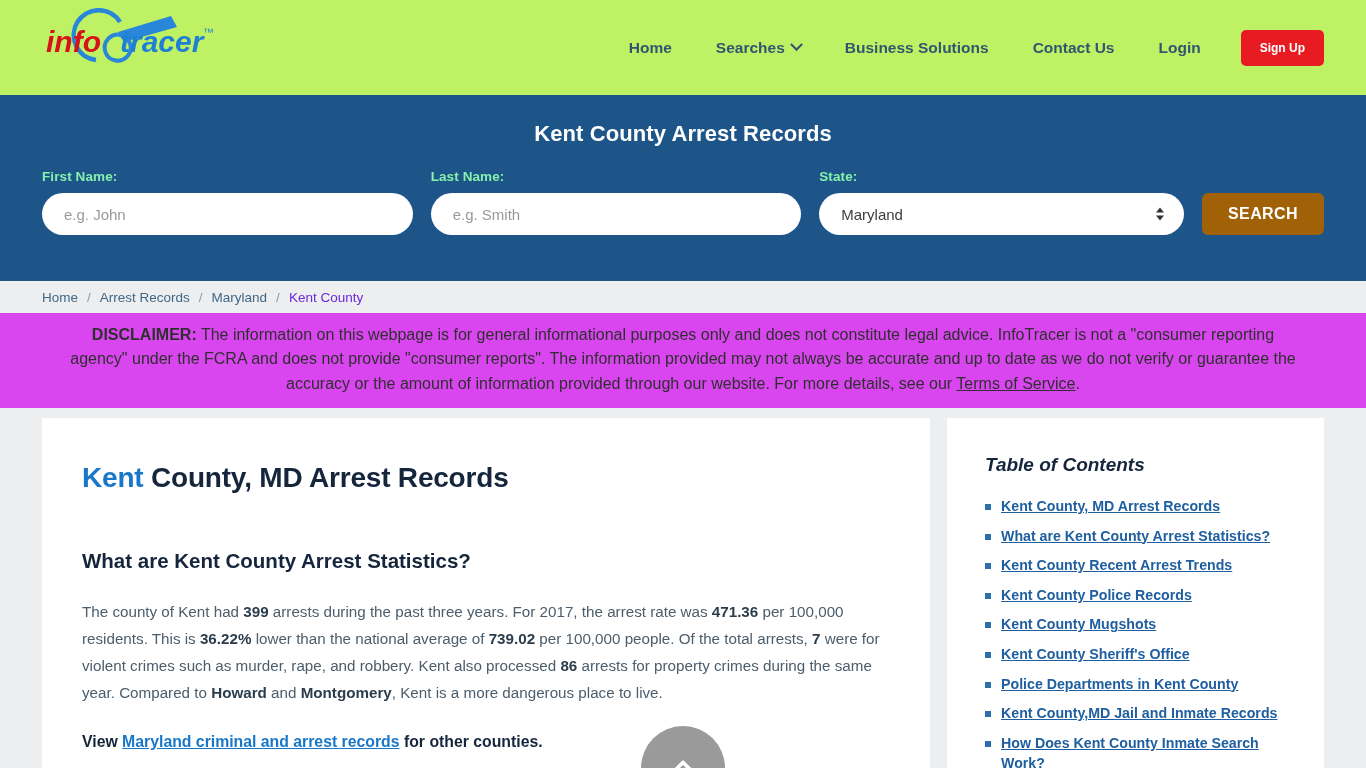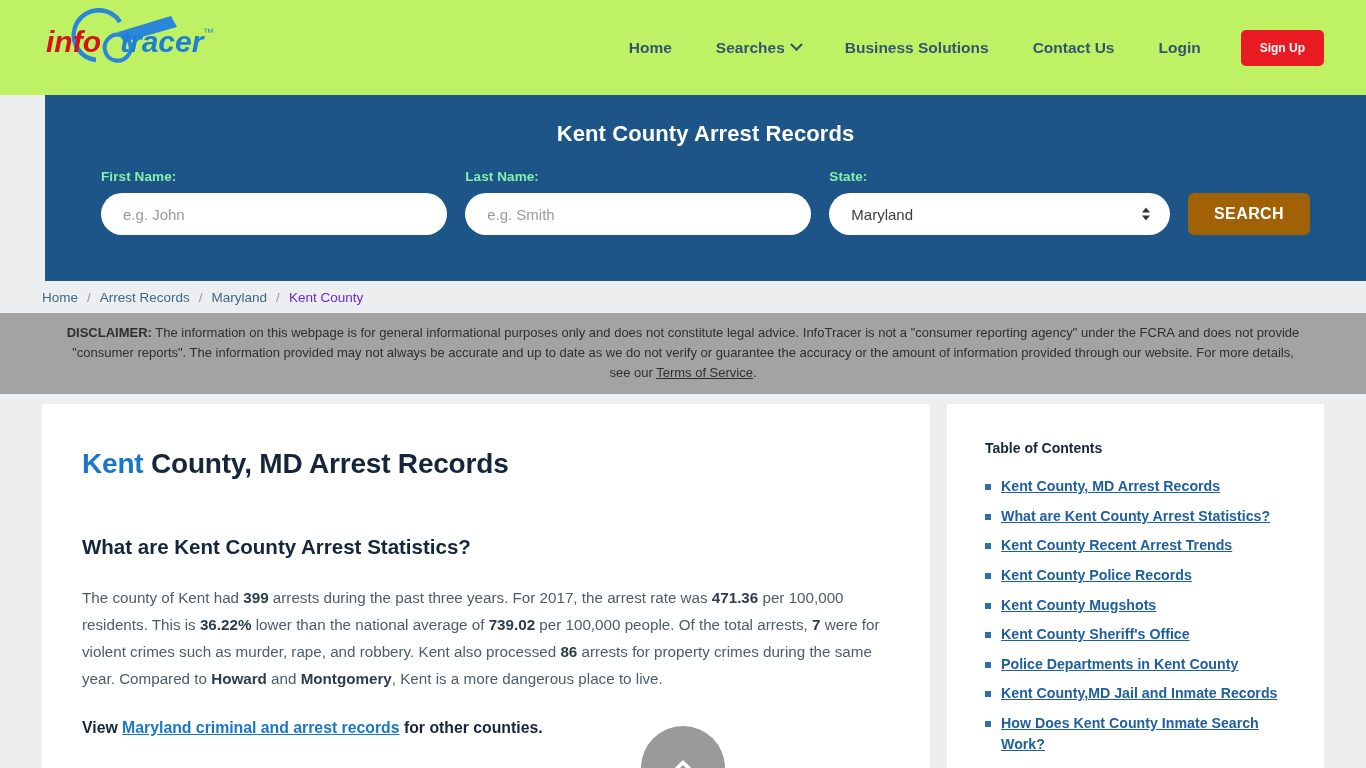--- a/index.html
+++ b/index.html
@@ -41,23 +41,22 @@
   }
   .signup-btn {
     background: #e81b23; color: #fff; font-size: 12px; font-weight: 700;
     border: none; border-radius: 5px; padding: 11px 19px;
     margin-left: 18px; cursor: pointer; white-space: nowrap;
     font-family: "Liberation Sans", sans-serif;
   }
 
   
   .search-band {
-    background: #1d5589; height: 186px; padding: 0 56px;
+    background: #1d5589; height: 186px; padding: 0 42px;
     position: relative;
-    margin-left: 45px;
   }
   .band-title {
     color: #ffffff; font-size: 22px; font-weight: 700;
     text-align: center; padding-top: 26px; letter-spacing: .1px;
   }
   .fields-row {
     display: flex; align-items: flex-end; gap: 18px;
     margin-top: 22px;
   }
   .field { display: flex; flex-direction: column; }
@@ -106,22 +105,22 @@
     background: #eceef0; height: 32px;
     display: flex; align-items: center; padding-left: 42px;
     font-size: 13.5px;
   }
   .crumb { color: #3f6887; text-decoration: none; cursor: pointer; }
   .crumb.current { color: #6d28d9; }
   .crumb-sep { color: #8b9aa6; padding: 0 9px; }
 
   
   .disclaimer {
-    background: #a3a3a3; padding: 10px 65px 12px;
-    font-size: 13px; line-height: 1.52; color: #2f2f2f;
+    background: #d946ef; padding: 10px 65px 12px;
+    font-size: 16px; line-height: 1.52; color: #2f2f2f;
     text-align: center;
   }
   .disclaimer b { font-weight: 700; }
   .tos-link { color: #2f2f2f; text-decoration: underline; cursor: pointer; }
 
   
   .content {
     display: flex; gap: 17px; padding: 10px 42px 0 42px;
     align-items: flex-start;
   }
@@ -159,22 +158,23 @@
     border-right: 1px solid #e3e6e9;
   }
   .icon-cell:last-child { border-right: none; }
 
   
   .sidebar {
     background: #ffffff; width: 377px; min-height: 390px;
     padding: 36px 28px 0 38px;
   }
   .toc-title {
-    font-size: 14px; font-weight: 700; color: #14253c;
+    font-size: 19px; font-weight: 700; color: #14253c;
     margin-bottom: 20px;
+    font-style: italic;
   }
   ul.toc { list-style: none; }
   ul.toc > li { margin-bottom: 9px; }
   .toc-row { display: flex; align-items: flex-start; gap: 10px; }
   .bullet {
     width: 6px; height: 6px; background: #2d6fad;
     margin-top: 8px; flex: none;
   }
   .toc-link {
     color: #1f5fa0; font-size: 14.2px; font-weight: 600;

